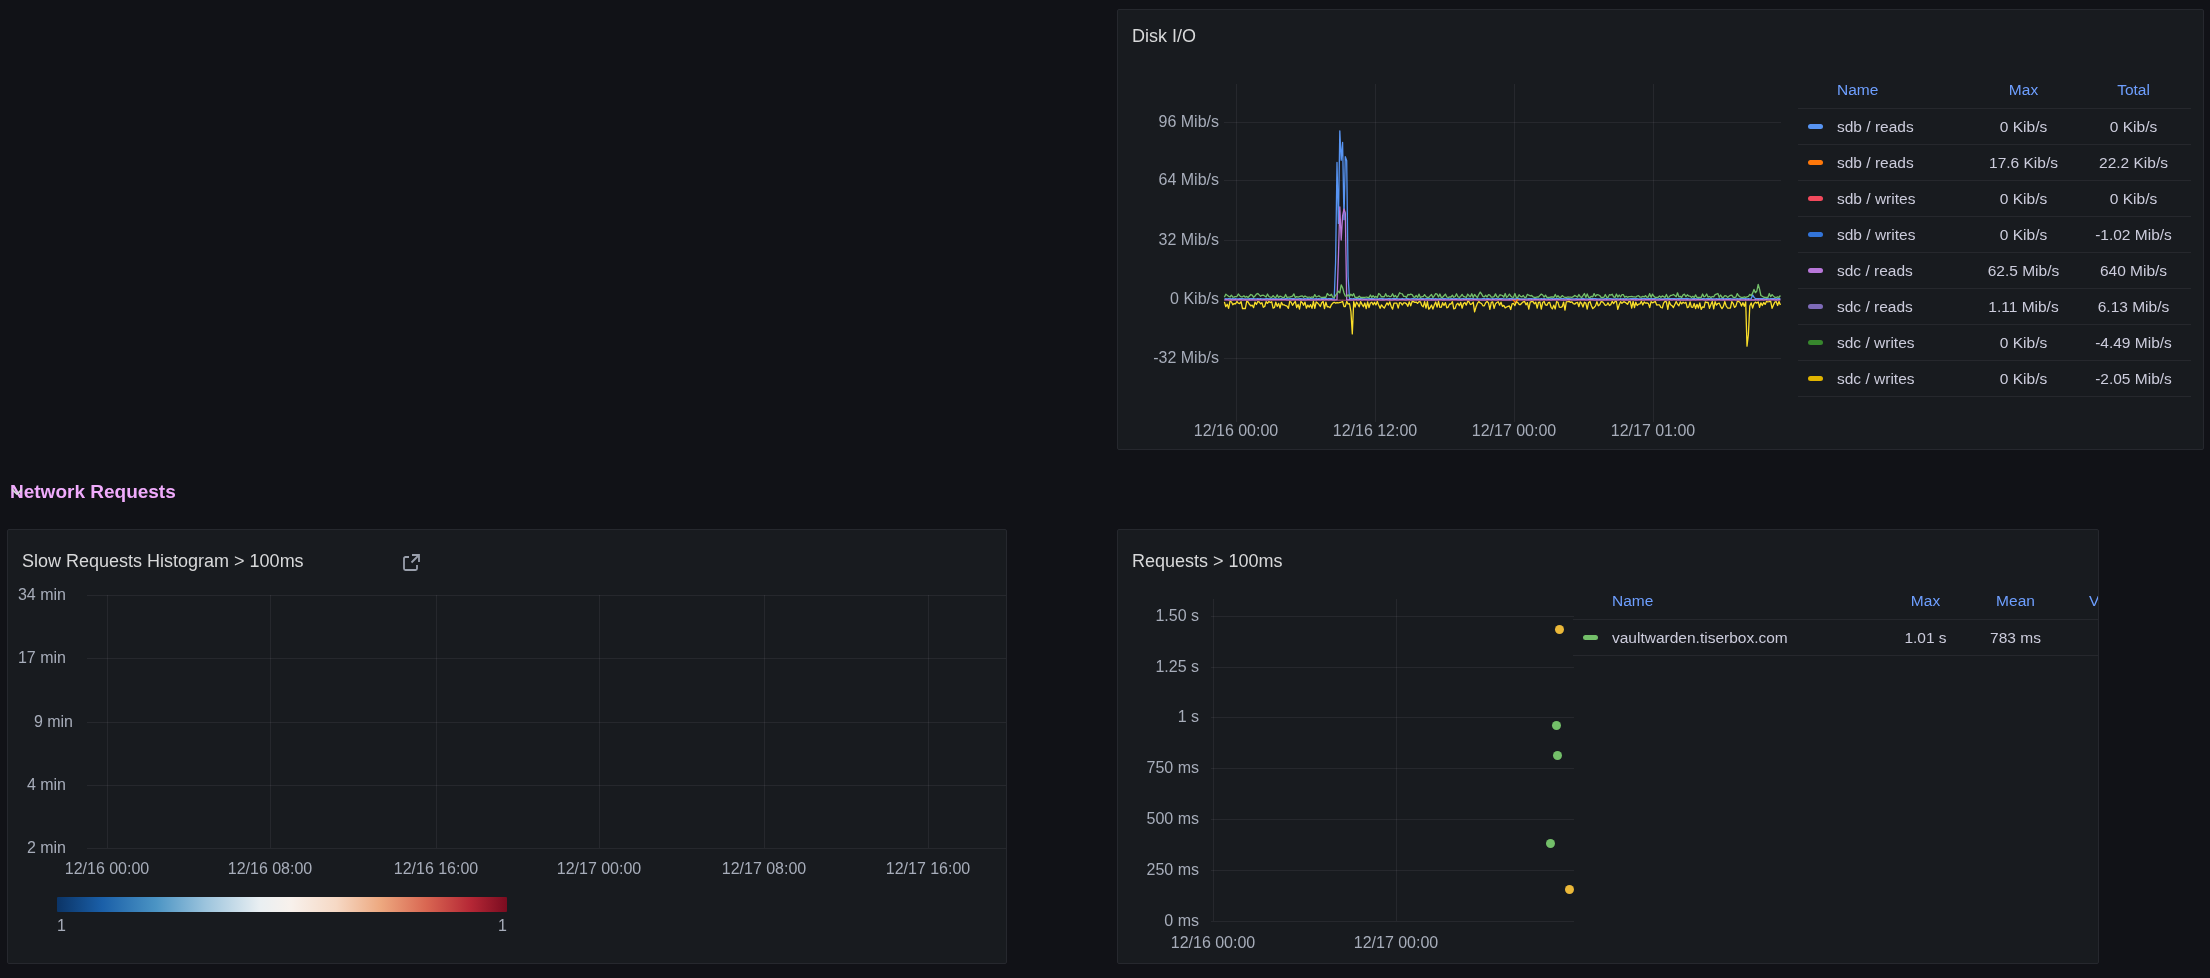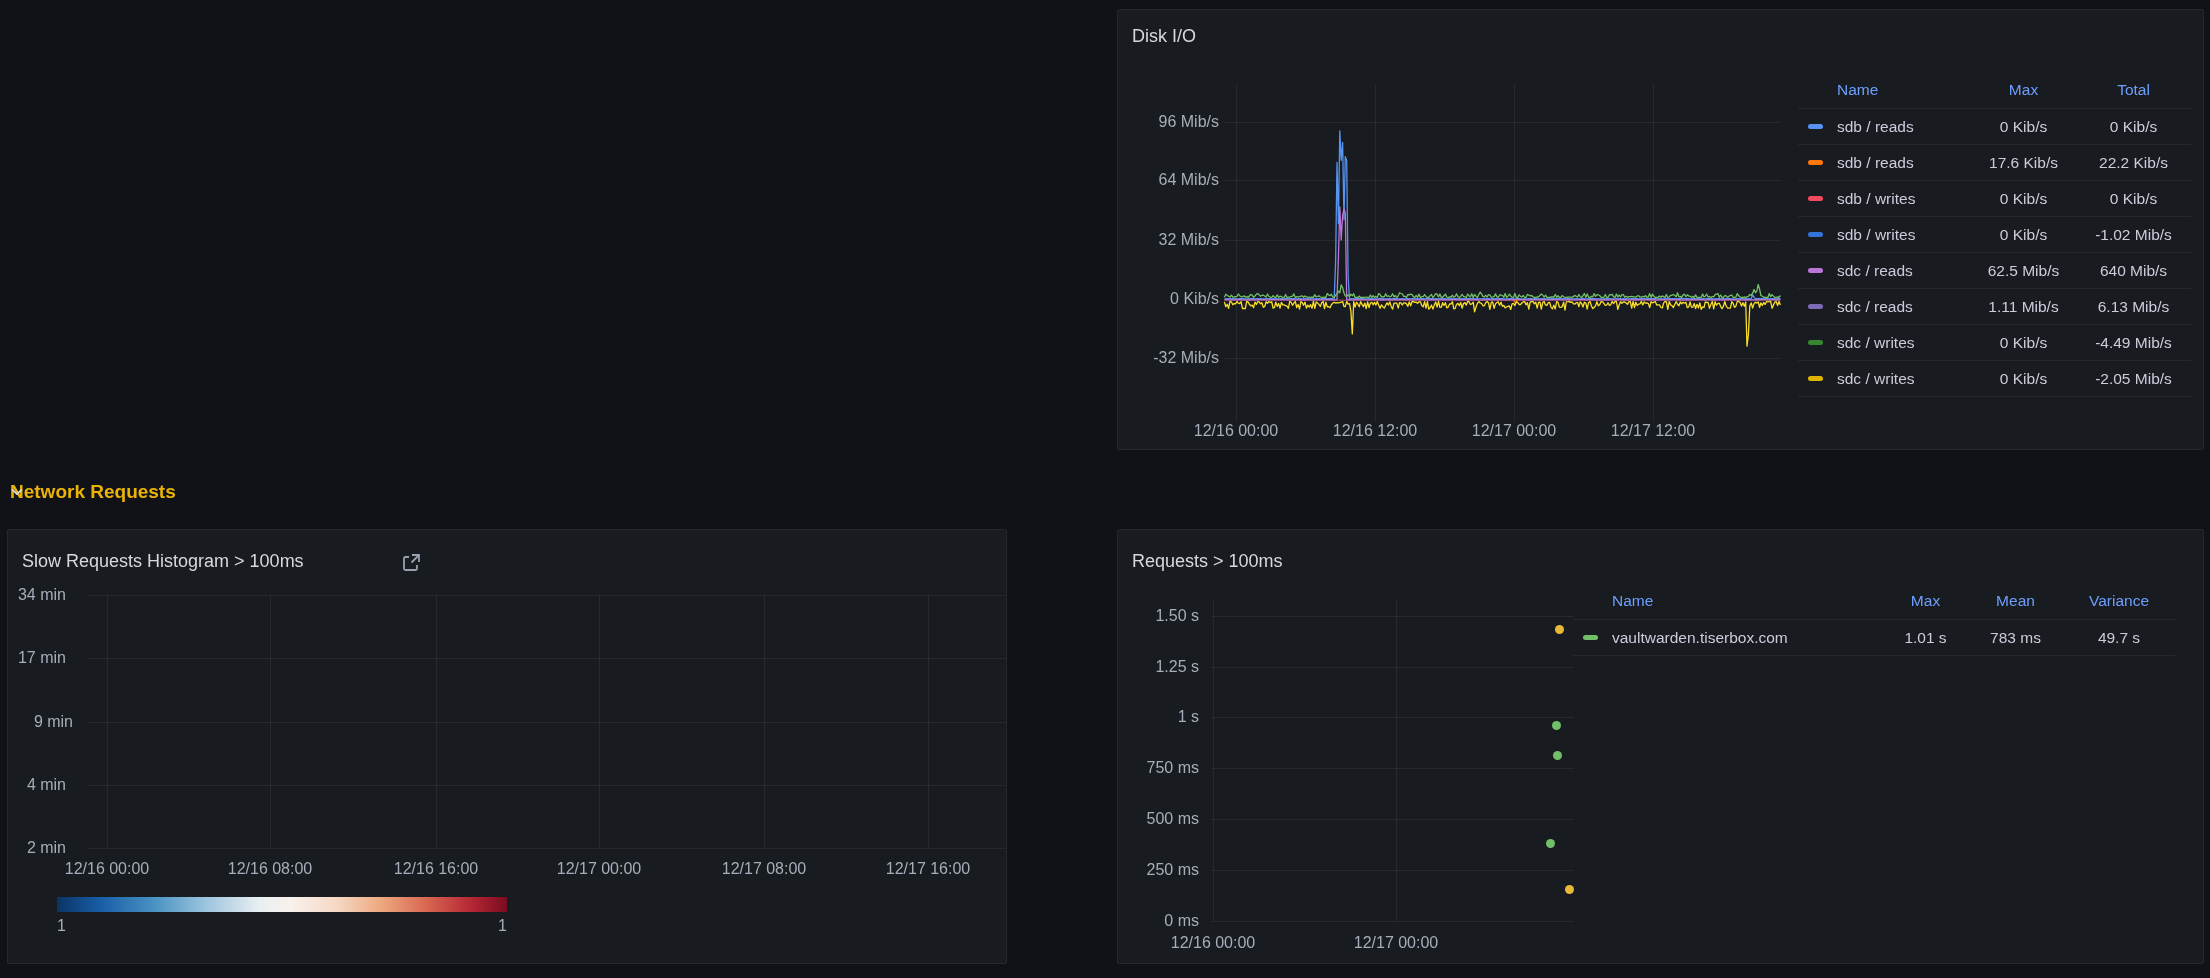--- a/index.html
+++ b/index.html
@@ -13,21 +13,21 @@
     border-radius:2px;overflow:hidden;box-sizing:border-box;
   }
   .panel-title{
     position:absolute;left:14px;font-size:18px;color:#d8d9da;
     white-space:nowrap;z-index:5;
   }
   .section-header{
     position:absolute;left:10px;top:480px;height:24px;display:flex;
     align-items:center;gap:8px;cursor:pointer;z-index:5;
   }
-  .section-header .label{font-size:19px;font-weight:bold;color:#eab308;}
+  .section-header .label{font-size:19px;font-weight:bold;color:#f0abfc;}
   .tick{position:absolute;font-size:16px;color:#a7adba;white-space:nowrap;}
   .gridh,.gridv{position:absolute;background:rgba(204,204,220,0.08);}
   .legend{position:absolute;font-size:15.5px;}
   .legend .hdr,.legend .row{
     display:flex;align-items:center;
     border-bottom:1px solid rgba(204,204,220,0.08);
   }
   .legend .hdr{height:36px;color:#6e9fff;}
   .legend .row{height:35px;}
   .legend .c-name{flex:1;display:flex;align-items:center;gap:14px;min-width:0;}
@@ -59,21 +59,21 @@
       <div class="tick" style="right: 579px; top: 280px;">0 Kib/s</div>
       <div class="gridh" style="left: 106px; top: 348px; width: 557px; height: 1px;"></div>
       <div class="tick" style="right: 579px; top: 339px;">-32 Mib/s</div>
       <div class="gridv" style="left: 118px; top: 74px; width: 1px; height: 338px;"></div>
       <div class="tick" style="left: 63px; top: 412px; width: 110px; text-align: center;">12/16 00:00</div>
       <div class="gridv" style="left: 257px; top: 74px; width: 1px; height: 338px;"></div>
       <div class="tick" style="left: 202px; top: 412px; width: 110px; text-align: center;">12/16 12:00</div>
       <div class="gridv" style="left: 396px; top: 74px; width: 1px; height: 338px;"></div>
       <div class="tick" style="left: 341px; top: 412px; width: 110px; text-align: center;">12/17 00:00</div>
       <div class="gridv" style="left: 535px; top: 74px; width: 1px; height: 338px;"></div>
-      <div class="tick" style="left: 480px; top: 412px; width: 110px; text-align: center;">12/17 12:00</div>
+      <div class="tick" style="left: 480px; top: 412px; width: 110px; text-align: center;">12/17 01:00</div>
       <svg width="557" height="336" viewBox="0 0 557 336" style="left: 106px; top: 64px;">
         <polyline points="0.4,226.3 1.8,226.4 3.2,226.2 4.6,226.3 6.0,226.3 7.4,226.3 8.8,226.3 10.1,226.3 11.5,226.3 12.9,226.3 14.3,226.2 15.7,226.4 17.1,226.4 18.5,226.4 19.9,226.2 21.3,226.2 22.7,226.4 24.0,226.2 25.4,226.3 26.8,226.4 28.2,226.2 29.6,226.2 31.0,226.4 32.4,226.3 33.8,226.3 35.2,226.3 36.6,226.4 37.9,226.4 39.3,226.3 40.7,226.3 42.1,226.2 43.5,226.4 44.9,226.3 46.3,226.3 47.7,226.3 49.1,226.3 50.5,226.3 51.8,226.4 53.2,226.3 54.6,226.4 56.0,226.3 57.4,226.3 58.8,226.2 60.2,226.3 61.6,226.4 63.0,226.3 64.4,226.3 65.7,226.3 67.1,226.3 68.5,226.3 69.9,226.3 71.3,226.3 72.7,226.3 74.1,226.3 75.5,226.3 76.9,226.3 78.3,226.4 79.6,226.3 81.0,226.4 82.4,226.3 83.8,226.4 85.2,226.4 86.6,226.2 88.0,226.3 89.4,226.3 90.8,226.2 92.2,226.4 93.5,226.3 94.9,226.4 96.3,226.3 97.7,226.3 99.1,226.3 100.5,226.3 101.9,226.3 103.3,226.3 104.7,226.2 106.1,226.4 107.4,226.3 108.8,226.3 110.2,226.4 111.6,226.4 113.0,226.2 114.4,226.4 115.8,226.2 117.2,226.3 118.6,226.2 120.0,226.3 121.3,226.3 122.7,226.3 124.1,226.2 125.5,226.4 126.9,226.3 128.3,226.3 129.7,226.4 131.1,226.4 132.5,226.3 133.9,226.4 135.2,226.3 136.6,226.4 138.0,226.3 139.4,226.2 140.8,226.3 142.2,226.3 143.6,226.4 145.0,226.3 146.4,226.3 147.8,226.2 149.1,226.3 150.5,226.2 151.9,226.4 153.3,226.2 154.7,226.3 156.1,226.2 157.5,226.3 158.9,226.3 160.3,226.2 161.7,226.3 163.0,226.3 164.4,226.3 165.8,226.3 167.2,226.2 168.6,226.3 170.0,226.3 171.4,226.2 172.8,226.3 174.2,226.3 175.6,226.4 176.9,226.3 178.3,226.4 179.7,226.3 181.1,226.3 182.5,226.3 183.9,226.3 185.3,226.4 186.7,226.2 188.1,226.3 189.5,226.3 190.8,226.2 192.2,226.2 193.6,226.4 195.0,226.2 196.4,226.3 197.8,226.2 199.2,226.2 200.6,226.3 202.0,226.4 203.4,226.2 204.7,226.3 206.1,226.3 207.5,226.3 208.9,226.4 210.3,226.4 211.7,226.3 213.1,226.2 214.5,226.3 215.9,226.3 217.3,226.3 218.6,226.4 220.0,226.3 221.4,226.2 222.8,226.2 224.2,226.2 225.6,226.3 227.0,226.3 228.4,226.4 229.8,226.3 231.2,226.2 232.5,226.3 233.9,226.3 235.3,226.4 236.7,226.2 238.1,226.3 239.5,226.3 240.9,226.3 242.3,226.3 243.7,226.3 245.0,226.3 246.4,226.2 247.8,226.4 249.2,226.3 250.6,226.3 252.0,226.2 253.4,226.3 254.8,226.2 256.2,226.3 257.6,226.3 258.9,226.2 260.3,226.3 261.7,226.2 263.1,226.3 264.5,226.2 265.9,226.2 267.3,226.3 268.7,226.4 270.1,226.3 271.5,226.4 272.8,226.2 274.2,226.3 275.6,226.3 277.0,226.2 278.4,226.3 279.8,226.3 281.2,226.2 282.6,226.3 284.0,226.3 285.4,226.3 286.7,226.3 288.1,226.3 289.5,226.4 290.9,226.4 292.3,226.3 293.7,226.3 295.1,226.2 296.5,226.4 297.9,226.3 299.3,226.3 300.6,226.3 302.0,226.3 303.4,226.4 304.8,226.4 306.2,226.3 307.6,226.4 309.0,226.3 310.4,226.3 311.8,226.2 313.2,226.3 314.5,226.3 315.9,226.3 317.3,226.2 318.7,226.3 320.1,226.3 321.5,226.3 322.9,226.3 324.3,226.4 325.7,226.3 327.1,226.3 328.4,226.3 329.8,226.3 331.2,226.3 332.6,226.2 334.0,226.3 335.4,226.2 336.8,226.2 338.2,226.3 339.6,226.4 341.0,226.3 342.3,226.4 343.7,226.3 345.1,226.3 346.5,226.2 347.9,226.2 349.3,226.2 350.7,226.3 352.1,226.2 353.5,226.4 354.9,226.3 356.2,226.3 357.6,226.2 359.0,226.4 360.4,226.4 361.8,226.3 363.2,226.3 364.6,226.2 366.0,226.4 367.4,226.3 368.8,226.2 370.1,226.3 371.5,226.2 372.9,226.3 374.3,226.2 375.7,226.3 377.1,226.3 378.5,226.3 379.9,226.2 381.3,226.4 382.7,226.4 384.0,226.2 385.4,226.2 386.8,226.3 388.2,226.2 389.6,226.4 391.0,226.2 392.4,226.2 393.8,226.3 395.2,226.3 396.6,226.2 397.9,226.2 399.3,226.3 400.7,226.3 402.1,226.3 403.5,226.3 404.9,226.2 406.3,226.2 407.7,226.2 409.1,226.2 410.5,226.2 411.8,226.3 413.2,226.3 414.6,226.3 416.0,226.3 417.4,226.3 418.8,226.3 420.2,226.2 421.6,226.3 423.0,226.4 424.4,226.4 425.7,226.3 427.1,226.3 428.5,226.3 429.9,226.3 431.3,226.3 432.7,226.4 434.1,226.3 435.5,226.4 436.9,226.3 438.3,226.3 439.6,226.2 441.0,226.2 442.4,226.4 443.8,226.2 445.2,226.2 446.6,226.3 448.0,226.3 449.4,226.2 450.8,226.2 452.2,226.3 453.5,226.3 454.9,226.4 456.3,226.4 457.7,226.2 459.1,226.4 460.5,226.2 461.9,226.3 463.3,226.3 464.7,226.2 466.1,226.3 467.4,226.3 468.8,226.3 470.2,226.2 471.6,226.3 473.0,226.2 474.4,226.3 475.8,226.3 477.2,226.2 478.6,226.2 480.0,226.2 481.3,226.3 482.7,226.3 484.1,226.3 485.5,226.3 486.9,226.3 488.3,226.4 489.7,226.3 491.1,226.4 492.5,226.3 493.9,226.3 495.2,226.3 496.6,226.2 498.0,226.2 499.4,226.3 500.8,226.3 502.2,226.3 503.6,226.3 505.0,226.3 506.4,226.2 507.8,226.4 509.1,226.3 510.5,226.3 511.9,226.3 513.3,226.2 514.7,226.3 516.1,226.3 517.5,226.2 518.9,226.3 520.3,226.3 521.7,226.3 523.0,226.3 524.4,226.3 525.8,226.3 527.2,226.2 528.6,226.3 530.0,226.3 531.4,226.2 532.8,226.2 534.2,226.3 535.6,226.3 536.9,226.4 538.3,226.3 539.7,226.3 541.1,226.2 542.5,226.2 543.9,226.3 545.3,226.3 546.7,226.2 548.1,226.2 549.5,226.2 550.8,226.3 552.2,226.3 553.6,226.3 555.0,226.4 556.4,226.4" fill="none" stroke="#7d3757" stroke-width="1.3" stroke-linejoin="round"></polyline>
         <polyline points="0.4,224.8 1.8,224.7 3.2,224.8 4.6,224.6 6.0,224.6 7.4,224.9 8.8,224.6 10.1,224.8 11.5,224.7 12.9,224.8 14.3,224.8 15.7,224.6 17.1,224.7 18.5,224.6 19.9,224.9 21.3,224.8 22.7,224.9 24.0,224.9 25.4,224.7 26.8,224.7 28.2,224.6 29.6,224.7 31.0,224.9 32.4,224.9 33.8,224.6 35.2,224.8 36.6,224.6 37.9,224.8 39.3,224.8 40.7,224.9 42.1,224.7 43.5,224.6 44.9,224.9 46.3,224.7 47.7,224.8 49.1,224.7 50.5,224.8 51.8,224.6 53.2,224.8 54.6,224.8 56.0,224.8 57.4,224.7 58.8,224.8 60.2,224.9 61.6,224.6 63.0,224.6 64.4,224.8 65.7,224.6 67.1,224.7 68.5,224.6 69.9,224.7 71.3,224.9 72.7,224.8 74.1,224.9 75.5,224.7 76.9,224.7 78.3,224.8 79.6,224.9 81.0,224.7 82.4,224.8 83.8,224.6 85.2,224.8 86.6,224.7 88.0,224.6 89.4,224.8 90.8,224.9 92.2,224.7 93.5,224.8 94.9,224.7 96.3,224.8 97.7,224.7 99.1,224.7 100.5,224.6 101.9,224.6 103.3,224.8 104.7,224.7 106.1,224.6 107.4,224.6 108.8,224.8 110.2,224.9 111.6,188.1 113.0,88.5 114.4,149.4 115.8,56.8 117.2,86.3 118.6,68.3 120.0,145.7 121.3,82.6 122.7,86.7 124.1,202.7 125.5,224.7 126.9,224.7 128.3,224.8 129.7,224.7 131.1,224.8 132.5,224.7 133.9,224.6 135.2,224.6 136.6,224.7 138.0,224.6 139.4,224.8 140.8,224.8 142.2,224.8 143.6,224.8 145.0,224.7 146.4,224.6 147.8,224.6 149.1,224.6 150.5,224.8 151.9,224.9 153.3,224.8 154.7,224.8 156.1,224.5 157.5,224.7 158.9,224.7 160.3,224.9 161.7,224.9 163.0,224.8 164.4,224.7 165.8,224.7 167.2,224.8 168.6,224.7 170.0,224.7 171.4,224.7 172.8,224.5 174.2,224.9 175.6,224.9 176.9,224.9 178.3,224.7 179.7,224.8 181.1,224.9 182.5,224.6 183.9,224.7 185.3,224.8 186.7,224.8 188.1,224.7 189.5,224.6 190.8,224.9 192.2,224.7 193.6,224.8 195.0,224.8 196.4,224.5 197.8,224.6 199.2,224.6 200.6,224.8 202.0,224.6 203.4,224.6 204.7,224.7 206.1,224.7 207.5,224.7 208.9,224.7 210.3,224.8 211.7,224.6 213.1,224.8 214.5,224.8 215.9,224.6 217.3,224.8 218.6,224.7 220.0,224.7 221.4,224.7 222.8,224.8 224.2,224.6 225.6,224.9 227.0,224.7 228.4,224.6 229.8,224.8 231.2,224.7 232.5,224.6 233.9,224.9 235.3,224.6 236.7,224.8 238.1,224.6 239.5,224.6 240.9,224.9 242.3,224.6 243.7,224.6 245.0,224.5 246.4,224.6 247.8,224.7 249.2,224.7 250.6,224.8 252.0,224.8 253.4,224.6 254.8,224.8 256.2,224.8 257.6,224.9 258.9,224.6 260.3,224.5 261.7,224.9 263.1,224.6 264.5,224.6 265.9,224.9 267.3,224.8 268.7,224.6 270.1,224.8 271.5,224.7 272.8,224.7 274.2,224.8 275.6,224.6 277.0,224.7 278.4,224.7 279.8,224.8 281.2,224.8 282.6,224.8 284.0,224.8 285.4,224.7 286.7,224.7 288.1,224.6 289.5,224.8 290.9,224.8 292.3,224.6 293.7,224.5 295.1,224.7 296.5,224.9 297.9,224.8 299.3,224.9 300.6,224.9 302.0,224.8 303.4,224.8 304.8,224.6 306.2,224.7 307.6,224.7 309.0,224.9 310.4,224.7 311.8,224.7 313.2,224.9 314.5,224.9 315.9,224.9 317.3,224.7 318.7,224.9 320.1,224.7 321.5,224.9 322.9,224.8 324.3,224.7 325.7,224.8 327.1,224.6 328.4,224.6 329.8,224.9 331.2,224.6 332.6,224.6 334.0,224.7 335.4,224.8 336.8,224.7 338.2,224.7 339.6,224.7 341.0,224.9 342.3,224.6 343.7,224.6 345.1,224.6 346.5,224.9 347.9,224.8 349.3,224.8 350.7,224.8 352.1,224.7 353.5,224.9 354.9,224.8 356.2,224.8 357.6,224.6 359.0,224.5 360.4,224.8 361.8,224.8 363.2,224.8 364.6,224.9 366.0,224.6 367.4,224.7 368.8,224.7 370.1,224.6 371.5,224.6 372.9,224.9 374.3,224.8 375.7,224.8 377.1,224.9 378.5,224.8 379.9,224.9 381.3,224.7 382.7,224.7 384.0,224.8 385.4,224.6 386.8,224.6 388.2,224.8 389.6,224.8 391.0,224.8 392.4,224.6 393.8,224.8 395.2,224.8 396.6,224.7 397.9,224.8 399.3,224.7 400.7,224.8 402.1,224.7 403.5,224.9 404.9,224.8 406.3,224.7 407.7,224.6 409.1,224.7 410.5,224.6 411.8,224.7 413.2,224.7 414.6,224.9 416.0,224.8 417.4,224.7 418.8,224.7 420.2,224.6 421.6,224.5 423.0,224.9 424.4,224.6 425.7,224.6 427.1,224.7 428.5,224.6 429.9,224.7 431.3,224.7 432.7,224.8 434.1,224.8 435.5,224.7 436.9,224.8 438.3,224.9 439.6,224.8 441.0,224.6 442.4,224.6 443.8,224.6 445.2,224.7 446.6,224.6 448.0,224.6 449.4,224.7 450.8,224.7 452.2,224.9 453.5,224.6 454.9,224.6 456.3,224.5 457.7,224.6 459.1,224.7 460.5,224.7 461.9,224.7 463.3,224.5 464.7,224.7 466.1,224.8 467.4,224.8 468.8,224.6 470.2,224.7 471.6,224.6 473.0,224.9 474.4,224.7 475.8,224.9 477.2,224.8 478.6,224.6 480.0,224.7 481.3,224.8 482.7,224.6 484.1,224.6 485.5,224.6 486.9,224.5 488.3,224.7 489.7,224.8 491.1,224.9 492.5,224.7 493.9,224.8 495.2,224.6 496.6,224.8 498.0,224.6 499.4,224.7 500.8,224.8 502.2,224.7 503.6,224.8 505.0,224.7 506.4,224.6 507.8,224.9 509.1,224.8 510.5,224.8 511.9,224.9 513.3,224.6 514.7,224.9 516.1,224.7 517.5,224.6 518.9,224.6 520.3,224.6 521.7,224.6 523.0,224.8 524.4,224.6 525.8,224.8 527.2,224.7 528.6,220.9 530.0,223.2 531.4,224.6 532.8,224.6 534.2,224.7 535.6,224.6 536.9,224.7 538.3,224.7 539.7,224.7 541.1,224.8 542.5,224.7 543.9,224.7 545.3,224.9 546.7,224.7 548.1,224.7 549.5,224.7 550.8,224.7 552.2,224.8 553.6,224.6 555.0,224.6 556.4,224.6" fill="none" stroke="#5794F2" stroke-width="1.3" stroke-linejoin="round"></polyline>
         <polyline points="0.4,225.8 1.8,225.7 3.2,225.7 4.6,225.8 6.0,225.8 7.4,225.7 8.8,225.8 10.1,225.7 11.5,225.7 12.9,225.8 14.3,225.6 15.7,225.7 17.1,225.7 18.5,225.8 19.9,225.8 21.3,225.7 22.7,225.8 24.0,225.8 25.4,225.7 26.8,225.8 28.2,225.7 29.6,225.8 31.0,225.8 32.4,225.8 33.8,225.7 35.2,225.7 36.6,225.7 37.9,225.8 39.3,225.6 40.7,225.7 42.1,225.8 43.5,225.8 44.9,225.7 46.3,225.7 47.7,225.7 49.1,225.7 50.5,225.7 51.8,225.7 53.2,225.7 54.6,225.7 56.0,225.7 57.4,225.7 58.8,225.7 60.2,225.7 61.6,225.7 63.0,225.8 64.4,225.8 65.7,225.8 67.1,225.8 68.5,225.7 69.9,225.7 71.3,225.8 72.7,225.7 74.1,225.7 75.5,225.8 76.9,225.7 78.3,225.8 79.6,225.7 81.0,225.8 82.4,225.8 83.8,225.7 85.2,225.7 86.6,225.8 88.0,225.8 89.4,225.8 90.8,225.8 92.2,225.8 93.5,225.6 94.9,225.7 96.3,225.8 97.7,225.7 99.1,225.7 100.5,225.8 101.9,225.7 103.3,225.7 104.7,225.8 106.1,225.7 107.4,225.6 108.8,225.8 110.2,225.8 111.6,225.8 113.0,225.7 114.4,183.6 115.8,132.8 117.2,166.0 118.6,142.0 120.0,135.0 121.3,138.9 122.7,225.8 124.1,225.8 125.5,225.7 126.9,225.8 128.3,225.8 129.7,225.8 131.1,225.7 132.5,225.7 133.9,225.8 135.2,225.7 136.6,225.7 138.0,225.8 139.4,225.7 140.8,225.7 142.2,225.7 143.6,225.8 145.0,225.8 146.4,225.7 147.8,225.7 149.1,225.7 150.5,225.7 151.9,225.8 153.3,225.7 154.7,225.7 156.1,225.8 157.5,225.8 158.9,225.7 160.3,225.8 161.7,225.7 163.0,225.7 164.4,225.8 165.8,225.7 167.2,225.8 168.6,225.8 170.0,225.7 171.4,225.7 172.8,225.8 174.2,225.8 175.6,225.7 176.9,225.7 178.3,225.7 179.7,225.7 181.1,225.8 182.5,225.8 183.9,225.7 185.3,225.7 186.7,225.8 188.1,225.8 189.5,225.8 190.8,225.8 192.2,225.8 193.6,225.7 195.0,225.7 196.4,225.8 197.8,225.7 199.2,225.7 200.6,225.8 202.0,225.8 203.4,225.8 204.7,225.8 206.1,225.8 207.5,225.7 208.9,225.8 210.3,225.7 211.7,225.8 213.1,225.7 214.5,225.8 215.9,225.7 217.3,225.7 218.6,225.8 220.0,225.7 221.4,225.8 222.8,225.8 224.2,225.8 225.6,225.8 227.0,225.7 228.4,225.7 229.8,225.7 231.2,225.7 232.5,225.7 233.9,225.8 235.3,225.8 236.7,225.7 238.1,225.8 239.5,225.7 240.9,225.7 242.3,225.7 243.7,225.8 245.0,225.7 246.4,225.8 247.8,225.8 249.2,225.7 250.6,225.7 252.0,225.7 253.4,225.8 254.8,225.8 256.2,225.8 257.6,225.8 258.9,225.8 260.3,225.8 261.7,225.8 263.1,225.7 264.5,225.7 265.9,225.7 267.3,225.8 268.7,225.7 270.1,225.7 271.5,225.8 272.8,225.8 274.2,225.7 275.6,225.7 277.0,225.7 278.4,225.8 279.8,225.8 281.2,225.8 282.6,225.8 284.0,225.8 285.4,225.7 286.7,225.8 288.1,225.7 289.5,225.7 290.9,225.7 292.3,225.8 293.7,225.7 295.1,225.7 296.5,225.7 297.9,225.7 299.3,225.7 300.6,225.7 302.0,225.8 303.4,225.8 304.8,225.7 306.2,225.8 307.6,225.7 309.0,225.8 310.4,225.7 311.8,225.7 313.2,225.7 314.5,225.7 315.9,225.8 317.3,225.7 318.7,225.7 320.1,225.7 321.5,225.7 322.9,225.8 324.3,225.7 325.7,225.7 327.1,225.8 328.4,225.7 329.8,225.7 331.2,225.7 332.6,225.8 334.0,225.7 335.4,225.7 336.8,225.8 338.2,225.8 339.6,225.8 341.0,225.8 342.3,225.8 343.7,225.7 345.1,225.7 346.5,225.7 347.9,225.8 349.3,225.8 350.7,225.8 352.1,225.8 353.5,225.7 354.9,225.7 356.2,225.7 357.6,225.7 359.0,225.7 360.4,225.7 361.8,225.8 363.2,225.8 364.6,225.7 366.0,225.7 367.4,225.7 368.8,225.7 370.1,225.8 371.5,225.8 372.9,225.7 374.3,225.8 375.7,225.7 377.1,225.8 378.5,225.8 379.9,225.7 381.3,225.8 382.7,225.7 384.0,225.8 385.4,225.8 386.8,225.8 388.2,225.7 389.6,225.7 391.0,225.8 392.4,225.8 393.8,225.8 395.2,225.7 396.6,225.7 397.9,225.8 399.3,225.7 400.7,225.8 402.1,225.7 403.5,225.8 404.9,225.8 406.3,225.8 407.7,225.7 409.1,225.7 410.5,225.8 411.8,225.7 413.2,225.8 414.6,225.6 416.0,225.6 417.4,225.7 418.8,225.8 420.2,225.8 421.6,225.7 423.0,225.7 424.4,225.7 425.7,225.7 427.1,225.8 428.5,225.7 429.9,225.7 431.3,225.8 432.7,225.8 434.1,225.8 435.5,225.8 436.9,225.7 438.3,225.7 439.6,225.7 441.0,225.8 442.4,225.8 443.8,225.8 445.2,225.7 446.6,225.7 448.0,225.8 449.4,225.7 450.8,225.7 452.2,225.7 453.5,225.8 454.9,225.7 456.3,225.8 457.7,225.8 459.1,225.8 460.5,225.8 461.9,225.8 463.3,225.7 464.7,225.8 466.1,225.8 467.4,225.8 468.8,225.7 470.2,225.7 471.6,225.8 473.0,225.7 474.4,225.7 475.8,225.7 477.2,225.7 478.6,225.7 480.0,225.8 481.3,225.8 482.7,225.8 484.1,225.7 485.5,225.7 486.9,225.8 488.3,225.7 489.7,225.8 491.1,225.8 492.5,225.8 493.9,225.7 495.2,225.7 496.6,225.8 498.0,225.8 499.4,225.7 500.8,225.8 502.2,225.6 503.6,225.7 505.0,225.7 506.4,225.8 507.8,225.8 509.1,225.7 510.5,225.7 511.9,225.8 513.3,225.8 514.7,225.8 516.1,225.7 517.5,225.8 518.9,225.8 520.3,225.8 521.7,225.6 523.0,225.8 524.4,225.7 525.8,225.8 527.2,225.8 528.6,225.8 530.0,225.8 531.4,225.7 532.8,225.8 534.2,225.7 535.6,225.8 536.9,225.7 538.3,225.7 539.7,225.8 541.1,225.7 542.5,225.7 543.9,225.8 545.3,225.8 546.7,225.8 548.1,225.6 549.5,225.7 550.8,225.8 552.2,225.7 553.6,225.8 555.0,225.7 556.4,225.7" fill="none" stroke="#B877D9" stroke-width="1.3" stroke-linejoin="round"></polyline>
         <polyline points="288.8,225.9 290.2,227.0 291.6,229.2 293.0,225.9 294.4,225.9" fill="none" stroke="#FF780A" stroke-width="1.3" stroke-linejoin="round"></polyline>
         <polyline points="0.4,223.3 1.8,220.2 3.2,221.3 4.6,222.3 6.0,223.0 7.4,221.2 8.8,223.1 10.1,223.0 11.5,222.7 12.9,222.5 14.3,220.0 15.7,221.7 17.1,222.8 18.5,222.8 19.9,221.8 21.3,223.2 22.7,222.4 24.0,223.5 25.4,222.0 26.8,220.5 28.2,221.1 29.6,223.3 31.0,222.1 32.4,220.2 33.8,219.5 35.2,220.9 36.6,222.3 37.9,221.3 39.3,221.2 40.7,222.0 42.1,223.1 43.5,220.0 44.9,222.5 46.3,223.2 47.7,223.3 49.1,221.6 50.5,223.2 51.8,223.5 53.2,220.9 54.6,223.5 56.0,222.1 57.4,222.7 58.8,223.5 60.2,223.4 61.6,220.4 63.0,223.5 64.4,223.1 65.7,223.2 67.1,222.6 68.5,222.2 69.9,219.9 71.3,223.5 72.7,222.6 74.1,223.1 75.5,222.6 76.9,222.1 78.3,221.9 79.6,223.2 81.0,222.0 82.4,222.9 83.8,223.4 85.2,223.0 86.6,223.5 88.0,222.9 89.4,223.5 90.8,220.6 92.2,223.0 93.5,222.5 94.9,221.7 96.3,223.0 97.7,223.4 99.1,223.4 100.5,223.2 101.9,223.3 103.3,219.5 104.7,221.0 106.1,221.7 107.4,220.2 108.8,223.2 110.2,223.4 111.6,221.3 113.0,219.4 114.4,217.3 115.8,218.9 117.2,210.9 118.6,213.7 120.0,219.0 121.3,222.0 122.7,222.4 124.1,220.7 125.5,222.5 126.9,220.2 128.3,221.9 129.7,219.7 131.1,223.4 132.5,223.5 133.9,223.5 135.2,222.1 136.6,223.4 138.0,223.5 139.4,223.4 140.8,223.5 142.2,223.0 143.6,223.4 145.0,223.5 146.4,221.0 147.8,223.4 149.1,221.7 150.5,223.4 151.9,222.4 153.3,223.5 154.7,219.5 156.1,220.6 157.5,222.8 158.9,222.6 160.3,222.8 161.7,219.7 163.0,222.5 164.4,221.7 165.8,222.7 167.2,222.3 168.6,219.8 170.0,223.0 171.4,221.4 172.8,223.5 174.2,221.8 175.6,218.8 176.9,219.5 178.3,219.9 179.7,222.4 181.1,222.3 182.5,223.4 183.9,220.5 185.3,220.8 186.7,220.2 188.1,220.6 189.5,222.9 190.8,223.4 192.2,221.5 193.6,223.5 195.0,220.1 196.4,223.5 197.8,222.7 199.2,222.6 200.6,220.6 202.0,222.6 203.4,223.3 204.7,223.5 206.1,221.9 207.5,220.5 208.9,223.5 210.3,221.8 211.7,219.6 213.1,220.1 214.5,223.0 215.9,220.0 217.3,223.5 218.6,223.3 220.0,221.7 221.4,220.1 222.8,223.0 224.2,223.5 225.6,222.8 227.0,223.0 228.4,221.2 229.8,223.3 231.2,222.5 232.5,219.8 233.9,222.7 235.3,223.5 236.7,222.4 238.1,220.4 239.5,222.5 240.9,222.8 242.3,223.5 243.7,220.1 245.0,221.7 246.4,222.8 247.8,219.8 249.2,223.5 250.6,220.5 252.0,222.2 253.4,223.5 254.8,220.5 256.2,218.1 257.6,220.0 258.9,222.4 260.3,222.9 261.7,221.3 263.1,223.0 264.5,220.6 265.9,221.2 267.3,223.2 268.7,223.1 270.1,222.6 271.5,219.9 272.8,222.6 274.2,223.5 275.6,221.0 277.0,221.0 278.4,221.5 279.8,223.2 281.2,219.5 282.6,223.5 284.0,222.1 285.4,220.1 286.7,221.9 288.1,223.2 289.5,223.4 290.9,219.5 292.3,223.5 293.7,223.5 295.1,220.8 296.5,222.4 297.9,222.8 299.3,221.5 300.6,223.5 302.0,223.5 303.4,220.3 304.8,221.2 306.2,221.8 307.6,221.5 309.0,222.8 310.4,223.4 311.8,223.5 313.2,222.8 314.5,223.0 315.9,221.4 317.3,220.1 318.7,221.0 320.1,223.1 321.5,221.1 322.9,223.4 324.3,223.5 325.7,223.3 327.1,223.0 328.4,222.8 329.8,223.4 331.2,220.4 332.6,223.2 334.0,221.7 335.4,223.5 336.8,223.4 338.2,221.6 339.6,222.7 341.0,223.5 342.3,223.4 343.7,223.0 345.1,223.2 346.5,223.1 347.9,223.3 349.3,222.7 350.7,221.4 352.1,222.2 353.5,223.1 354.9,220.5 356.2,222.7 357.6,223.5 359.0,221.7 360.4,219.5 361.8,223.4 363.2,219.9 364.6,223.3 366.0,223.5 367.4,222.3 368.8,222.8 370.1,219.6 371.5,222.3 372.9,220.6 374.3,220.9 375.7,221.5 377.1,223.3 378.5,223.5 379.9,223.2 381.3,220.5 382.7,223.3 384.0,223.5 385.4,220.7 386.8,221.1 388.2,220.2 389.6,222.9 391.0,223.4 392.4,220.0 393.8,223.1 395.2,221.0 396.6,223.0 397.9,220.7 399.3,220.6 400.7,223.3 402.1,222.3 403.5,223.3 404.9,222.7 406.3,222.7 407.7,222.3 409.1,222.8 410.5,222.8 411.8,223.2 413.2,222.0 414.6,221.6 416.0,223.2 417.4,223.1 418.8,222.4 420.2,222.9 421.6,221.6 423.0,223.4 424.4,222.8 425.7,219.6 427.1,223.4 428.5,220.1 429.9,222.3 431.3,223.5 432.7,223.4 434.1,223.3 435.5,221.9 436.9,223.2 438.3,221.9 439.6,222.6 441.0,223.4 442.4,220.4 443.8,223.4 445.2,223.0 446.6,221.4 448.0,221.3 449.4,220.5 450.8,221.6 452.2,222.7 453.5,218.8 454.9,222.8 456.3,222.4 457.7,223.4 459.1,220.9 460.5,220.2 461.9,222.7 463.3,220.8 464.7,222.1 466.1,222.1 467.4,223.4 468.8,222.3 470.2,223.5 471.6,220.9 473.0,223.5 474.4,223.5 475.8,223.5 477.2,223.5 478.6,220.0 480.0,222.9 481.3,222.2 482.7,220.0 484.1,223.2 485.5,222.5 486.9,223.5 488.3,222.5 489.7,222.9 491.1,220.7 492.5,220.1 493.9,219.5 495.2,223.3 496.6,221.0 498.0,223.3 499.4,223.4 500.8,221.6 502.2,221.9 503.6,223.4 505.0,222.3 506.4,221.3 507.8,221.1 509.1,223.2 510.5,223.5 511.9,223.1 513.3,219.6 514.7,221.8 516.1,222.9 517.5,223.5 518.9,223.5 520.3,222.9 521.7,223.4 523.0,222.8 524.4,222.3 525.8,220.5 527.2,221.6 528.6,219.2 530.0,215.4 531.4,218.7 532.8,217.1 534.2,210.4 535.6,215.3 536.9,221.5 538.3,222.3 539.7,223.2 541.1,223.5 542.5,223.4 543.9,223.5 545.3,219.5 546.7,222.7 548.1,220.6 549.5,222.1 550.8,223.4 552.2,223.5 553.6,222.8 555.0,223.4 556.4,221.5" fill="none" stroke="#73BF69" stroke-width="1.3" stroke-linejoin="round"></polyline>
         <polyline points="0.4,227.9 1.8,232.7 3.2,230.2 4.6,234.4 6.0,227.4 7.4,227.8 8.8,230.7 10.1,229.6 11.5,229.8 12.9,227.5 14.3,229.2 15.7,229.5 17.1,227.7 18.5,234.7 19.9,234.5 21.3,234.7 22.7,227.4 24.0,227.9 25.4,230.3 26.8,231.8 28.2,231.2 29.6,233.6 31.0,228.1 32.4,230.5 33.8,227.6 35.2,227.8 36.6,229.8 37.9,228.7 39.3,233.3 40.7,232.5 42.1,227.7 43.5,229.3 44.9,227.5 46.3,228.5 47.7,227.8 49.1,234.2 50.5,233.4 51.8,228.2 53.2,232.4 54.6,229.4 56.0,234.1 57.4,228.4 58.8,230.9 60.2,230.9 61.6,231.7 63.0,232.2 64.4,234.3 65.7,227.5 67.1,228.2 68.5,231.3 69.9,229.1 71.3,227.5 72.7,233.5 74.1,230.4 75.5,235.1 76.9,227.5 78.3,228.7 79.6,231.3 81.0,228.1 82.4,234.2 83.8,231.1 85.2,233.1 86.6,230.6 88.0,234.4 89.4,227.5 90.8,234.4 92.2,228.0 93.5,228.9 94.9,230.4 96.3,232.5 97.7,228.7 99.1,227.4 100.5,234.5 101.9,228.1 103.3,232.9 104.7,232.7 106.1,233.7 107.4,230.7 108.8,229.1 110.2,228.3 111.6,229.1 113.0,228.6 114.4,228.9 115.8,228.5 117.2,228.2 118.6,227.5 120.0,232.5 121.3,232.7 122.7,227.4 124.1,230.1 125.5,229.7 126.9,237.3 128.3,259.9 129.7,227.7 131.1,233.0 132.5,228.2 133.9,230.2 135.2,232.8 136.6,227.6 138.0,230.4 139.4,232.7 140.8,229.0 142.2,234.6 143.6,228.0 145.0,233.5 146.4,229.0 147.8,228.2 149.1,230.8 150.5,228.4 151.9,231.0 153.3,227.4 154.7,231.0 156.1,234.3 157.5,230.8 158.9,232.7 160.3,234.1 161.7,231.3 163.0,228.9 164.4,231.1 165.8,227.9 167.2,232.5 168.6,235.1 170.0,229.2 171.4,229.2 172.8,229.1 174.2,234.1 175.6,228.7 176.9,228.8 178.3,231.0 179.7,228.9 181.1,228.9 182.5,229.9 183.9,232.3 185.3,227.8 186.7,231.9 188.1,227.5 189.5,227.6 190.8,228.4 192.2,228.1 193.6,229.4 195.0,227.6 196.4,227.8 197.8,231.5 199.2,232.9 200.6,227.7 202.0,234.1 203.4,227.6 204.7,235.2 206.1,233.8 207.5,231.0 208.9,235.1 210.3,231.1 211.7,228.0 213.1,233.0 214.5,227.4 215.9,233.4 217.3,233.2 218.6,228.7 220.0,231.5 221.4,228.6 222.8,233.8 224.2,233.1 225.6,229.9 227.0,230.0 228.4,227.7 229.8,234.8 231.2,234.4 232.5,230.4 233.9,229.2 235.3,231.8 236.7,228.4 238.1,234.2 239.5,229.5 240.9,228.6 242.3,231.1 243.7,227.4 245.0,227.7 246.4,230.5 247.8,229.8 249.2,228.1 250.6,237.9 252.0,233.1 253.4,229.4 254.8,227.6 256.2,228.9 257.6,229.5 258.9,231.8 260.3,231.8 261.7,228.8 263.1,227.4 264.5,229.0 265.9,235.3 267.3,228.4 268.7,227.9 270.1,234.3 271.5,229.9 272.8,228.5 274.2,227.7 275.6,231.2 277.0,228.2 278.4,232.4 279.8,231.4 281.2,233.9 282.6,233.0 284.0,232.3 285.4,232.0 286.7,235.5 288.1,229.8 289.5,229.4 290.9,231.6 292.3,227.8 293.7,228.4 295.1,230.5 296.5,230.5 297.9,229.0 299.3,227.8 300.6,227.5 302.0,230.8 303.4,228.6 304.8,235.1 306.2,228.2 307.6,227.6 309.0,227.7 310.4,229.8 311.8,228.3 313.2,234.2 314.5,228.4 315.9,228.0 317.3,235.1 318.7,228.5 320.1,227.5 321.5,230.9 322.9,231.4 324.3,228.7 325.7,228.5 327.1,233.3 328.4,234.9 329.8,231.1 331.2,235.0 332.6,227.6 334.0,228.4 335.4,233.2 336.8,233.4 338.2,232.7 339.6,228.2 341.0,236.1 342.3,227.9 343.7,227.7 345.1,227.4 346.5,228.4 347.9,227.8 349.3,229.7 350.7,230.2 352.1,228.8 353.5,228.3 354.9,232.7 356.2,227.9 357.6,229.5 359.0,233.0 360.4,228.2 361.8,229.1 363.2,235.0 364.6,228.5 366.0,227.5 367.4,231.8 368.8,234.6 370.1,233.5 371.5,231.9 372.9,227.7 374.3,231.8 375.7,230.8 377.1,227.6 378.5,227.8 379.9,229.4 381.3,231.4 382.7,231.0 384.0,228.8 385.4,231.5 386.8,230.6 388.2,227.4 389.6,229.6 391.0,227.5 392.4,227.5 393.8,235.3 395.2,230.7 396.6,227.7 397.9,229.4 399.3,228.0 400.7,227.9 402.1,229.0 403.5,230.4 404.9,227.6 406.3,227.7 407.7,234.2 409.1,227.5 410.5,233.5 411.8,228.2 413.2,231.5 414.6,230.1 416.0,229.9 417.4,227.4 418.8,231.0 420.2,227.9 421.6,229.2 423.0,228.8 424.4,229.6 425.7,233.6 427.1,227.7 428.5,228.8 429.9,228.2 431.3,227.5 432.7,231.0 434.1,230.9 435.5,230.9 436.9,233.5 438.3,234.0 439.6,229.1 441.0,227.4 442.4,227.9 443.8,235.4 445.2,227.5 446.6,230.7 448.0,231.6 449.4,233.6 450.8,230.5 452.2,227.5 453.5,230.2 454.9,231.7 456.3,227.9 457.7,229.9 459.1,228.2 460.5,229.2 461.9,228.3 463.3,233.7 464.7,232.9 466.1,227.8 467.4,233.2 468.8,233.3 470.2,229.5 471.6,234.5 473.0,230.3 474.4,234.0 475.8,228.8 477.2,235.3 478.6,232.9 480.0,233.5 481.3,227.9 482.7,228.5 484.1,228.4 485.5,234.3 486.9,230.6 488.3,227.5 489.7,234.8 491.1,227.7 492.5,231.2 493.9,229.5 495.2,229.1 496.6,232.3 498.0,234.6 499.4,232.3 500.8,227.5 502.2,232.0 503.6,234.0 505.0,234.2 506.4,234.1 507.8,227.7 509.1,229.3 510.5,233.4 511.9,232.1 513.3,227.4 514.7,227.4 516.1,228.6 517.5,232.1 518.9,228.7 520.3,232.3 521.7,227.9 523.0,272.2 524.4,260.4 525.8,231.9 527.2,228.9 528.6,234.0 530.0,229.6 531.4,228.1 532.8,229.1 534.2,227.9 535.6,233.3 536.9,228.8 538.3,231.5 539.7,228.5 541.1,230.4 542.5,227.4 543.9,228.0 545.3,227.5 546.7,227.4 548.1,234.3 549.5,230.9 550.8,228.2 552.2,227.6 553.6,231.5 555.0,227.4 556.4,231.0" fill="none" stroke="#FADE2A" stroke-width="1.3" stroke-linejoin="round"></polyline>
       </svg>
     </div>
 
@@ -193,21 +193,21 @@
       <div class="heat-cell" style="left: 1022px; top: 129px; height: 62px; background: rgb(30, 76, 115);"></div>
       <div class="heat-cell" style="left: 1030px; top: 129px; height: 62px; background: rgb(30, 76, 115);"></div>
       <div class="heat-cell" style="left: 1008px; top: 193px; height: 61px; background: rgb(30, 76, 115);"></div>
       <div class="heat-cell" style="left: 1059px; top: 256px; height: 61px; background: rgb(30, 76, 115);"></div>
     </div>
   <div class="colorbar" id="histo-colorbar" style="left:49px;top:367px;width:450px"></div>
   <div class="cb-label" style="left:49px;top:387px">1</div>
   <div class="cb-label" style="left:490px;top:387px">1</div>
 </div>
 
-<div class="panel" id="panel-req" style="left:1117px;top:529px;width:1087px;height:435px">
+<div class="panel" id="panel-req" style="left:1117px;top:529px;width:982px;height:435px">
   <div class="panel-title icon-btn" style="top:21px">Requests &gt; 100ms</div>
   <div id="req-plot" style="position:absolute;left:0;top:0;width:470px;height:435px">
       <div class="gridh" style="left: 93px; top: 86px; width: 363px; height: 1px;"></div>
       <div class="tick" style="right: 389px; top: 77px;">1.50 s</div>
       <div class="gridh" style="left: 93px; top: 137px; width: 363px; height: 1px;"></div>
       <div class="tick" style="right: 389px; top: 128px;">1.25 s</div>
       <div class="gridh" style="left: 93px; top: 187px; width: 363px; height: 1px;"></div>
       <div class="tick" style="right: 389px; top: 178px;">1 s</div>
       <div class="gridh" style="left: 93px; top: 238px; width: 363px; height: 1px;"></div>
       <div class="tick" style="right: 389px; top: 229px;">750 ms</div>

